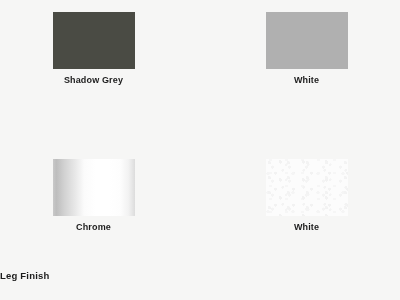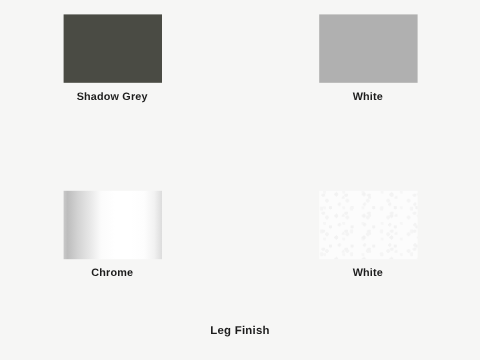--- a/index.html
+++ b/index.html
@@ -97,21 +97,21 @@
       radial-gradient(circle at 92% 38%, #f4f4f4 0 1.2px, transparent 1.4px),
       radial-gradient(circle at 28% 8%, #f6f6f6 0 1.2px, transparent 1.4px);
     background-size: 19px 15px, 23px 18px, 17px 14px, 21px 17px, 25px 19px, 18px 16px, 22px 15px, 16px 13px;
   }
 
   #panel-caption {
     position: absolute;
     left: 0;
     top: 270px;
     width: 400px;
-    text-align: center;
+    text-align: left;
     font-size: 9.5px;
     font-weight: bold;
     color: #1c1c1c;
     letter-spacing: 0.2px;
   }
 </style>
 </head>
 <body>
 
 <div id="swatch-panel">

